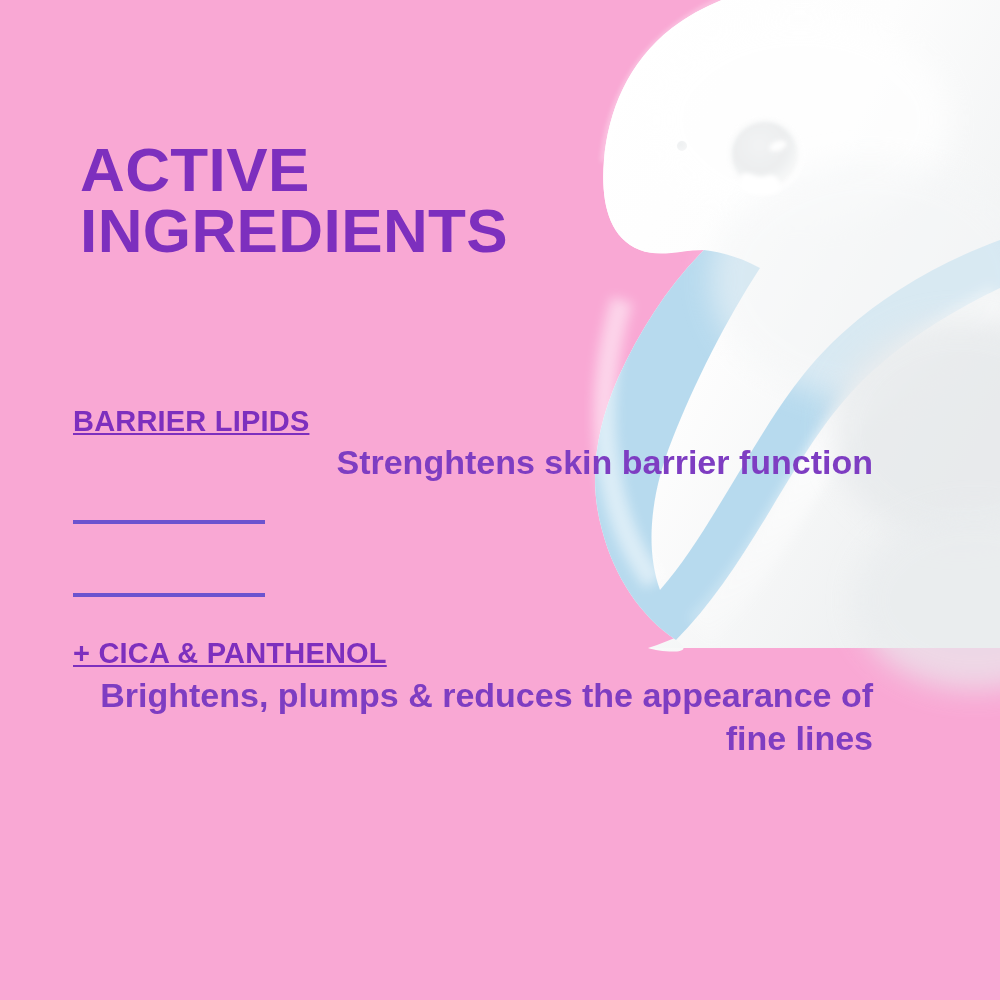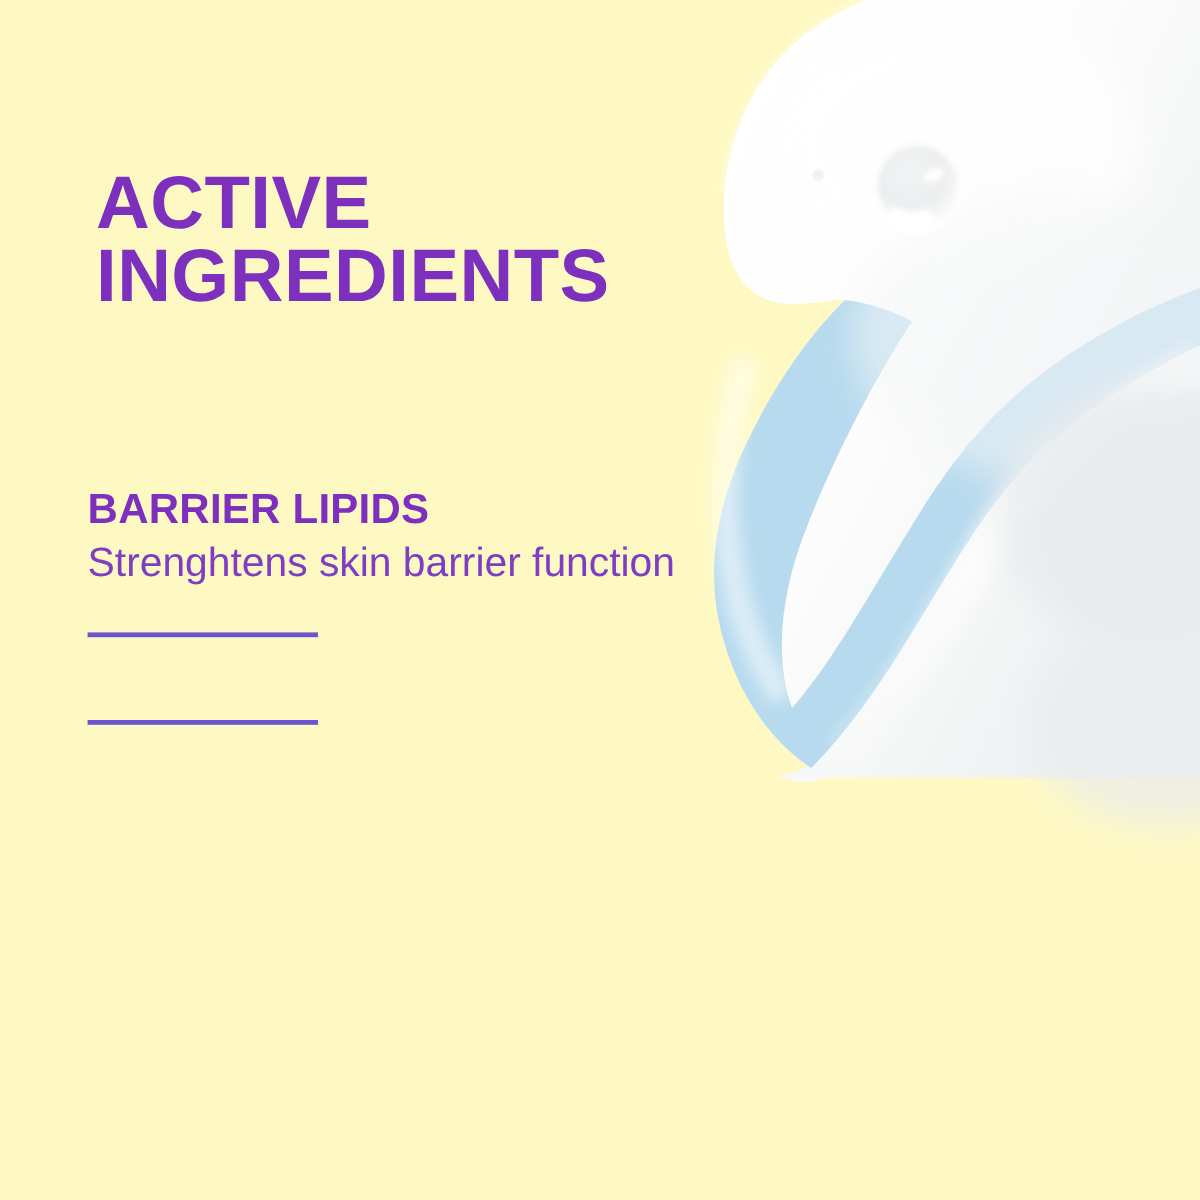--- a/index.html
+++ b/index.html
@@ -10,21 +10,21 @@
     width: 1000px;
     height: 1000px;
     overflow: hidden;
     font-family: "Liberation Sans", sans-serif;
   }
 
   #poster {
     position: relative;
     width: 1000px;
     height: 1000px;
-    background: #fef9c3;
+    background: #f9a8d4;
     overflow: hidden;
   }
 
   
   #cream-art {
     position: absolute;
     inset: 0;
     width: 1000px;
     height: 1000px;
     pointer-events: none;
@@ -52,35 +52,37 @@
     top: 405px;
     width: 890px;
   }
 
   .ingredient-block {
     position: relative;
   }
 
   .ingredient-name {
     color: #7d2fbe;
-    font-size: 35px;
+    font-size: 29px;
     font-weight: 700;
     letter-spacing: 0.2px;
     line-height: 1.12;
     margin: 0;
     white-space: nowrap;
+    text-decoration: underline;
   }
 
   .ingredient-desc {
     color: #7e3dc2;
     font-size: 34px;
-    font-weight: 400;
+    font-weight: 700;
     line-height: 1.26;
     margin: 4px 0 0 0;
     max-width: 800px;
+    text-align: right;
   }
 
   .divider {
     width: 192px;
     height: 4px;
     background: #6c53cf;
     border: 0;
     margin: 0;
   }
 
@@ -240,15 +242,19 @@
     <div class="sp-after-1"></div>
     <hr class="divider">
     <div class="gap-1"></div>
 
     <div class="ingredient-block">
     </div>
     <div class="sp-after-2"></div>
     <hr class="divider">
     <div class="gap-2"></div>
 
+    <div class="ingredient-block">
+      <p class="ingredient-name">+ CICA &amp; PANTHENOL</p>
+      <p class="ingredient-desc">Brightens, plumps &amp; reduces the appearance of fine lines</p>
+    </div>
 
   </div>
 </div>
 
 </body></html>

